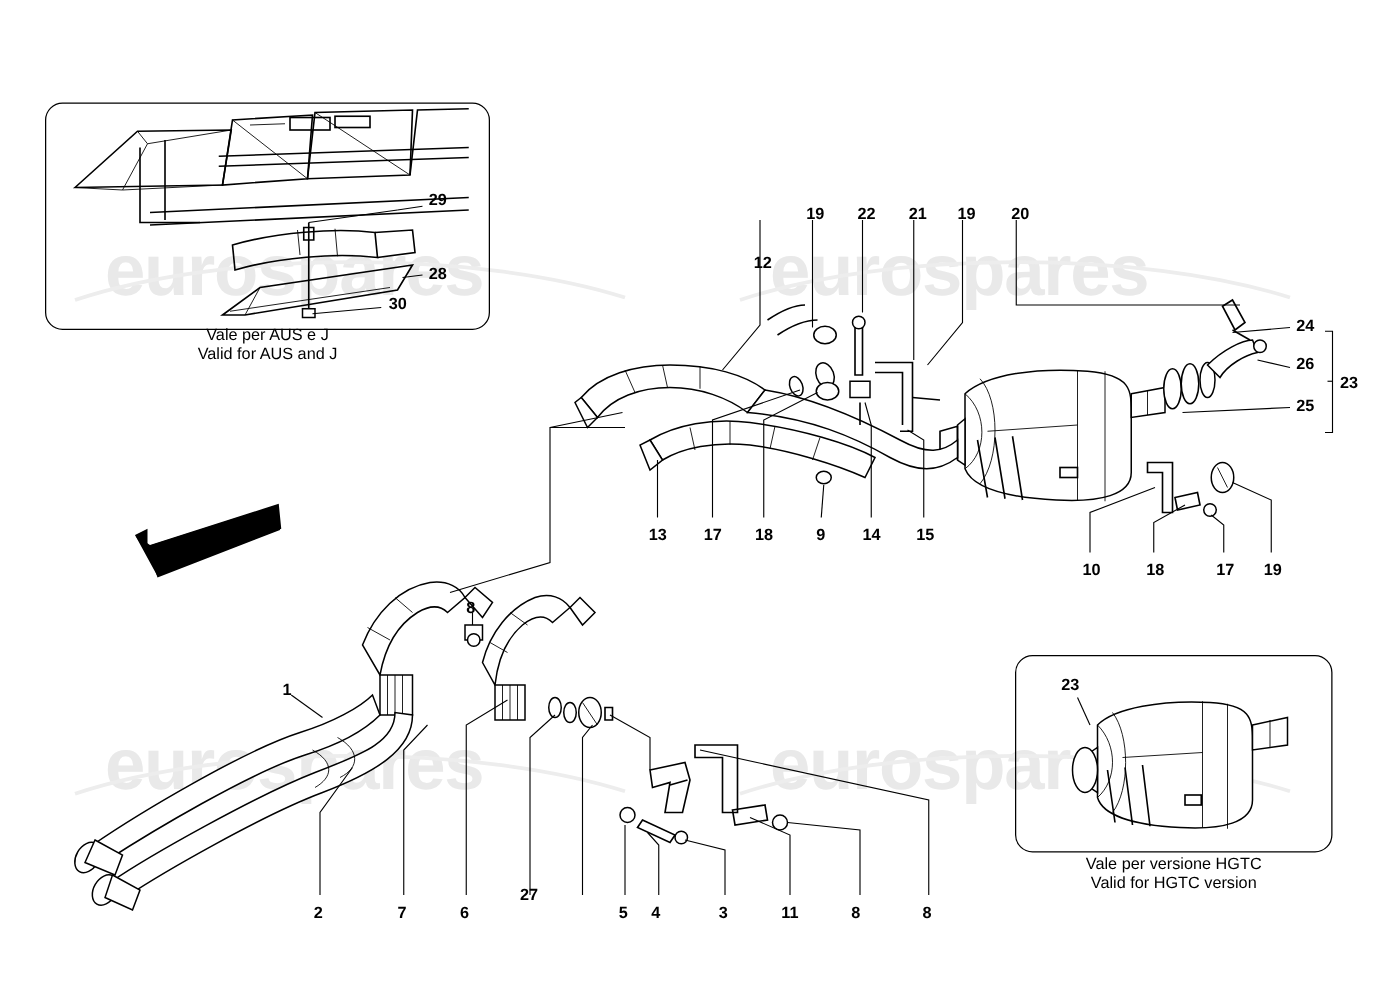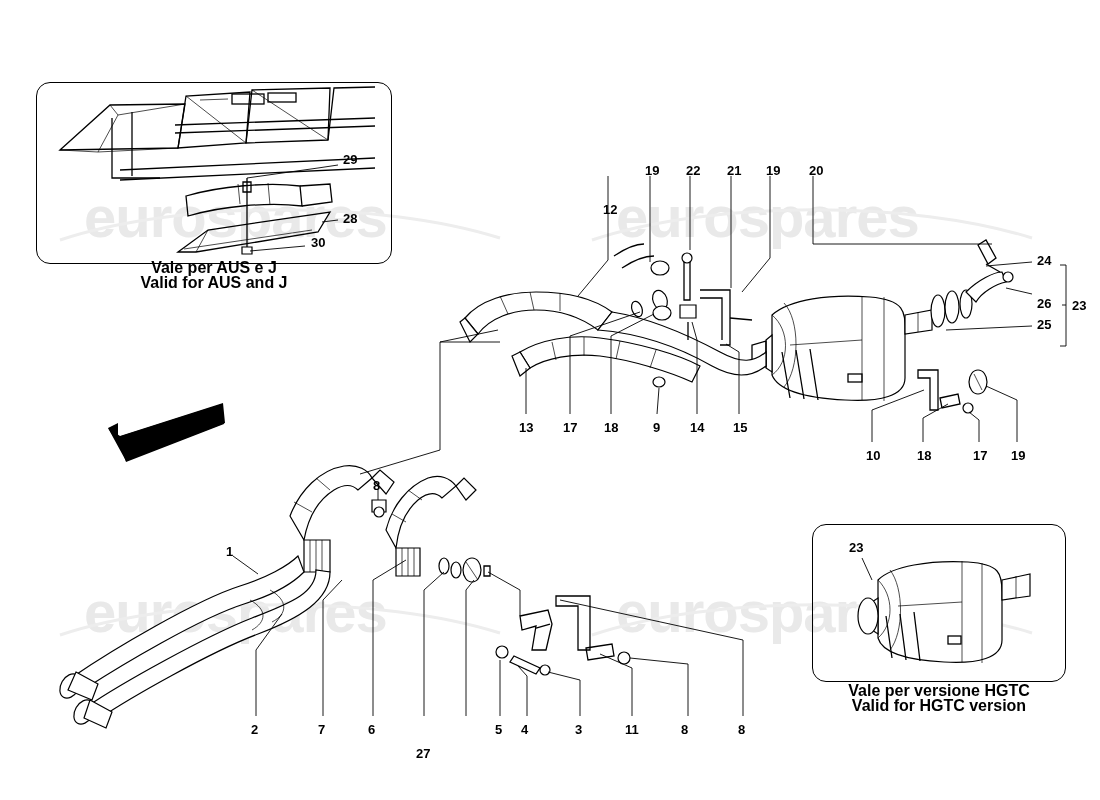--- a/index.html
+++ b/index.html
@@ -29,22 +29,22 @@
   }
   .callout {
     position: absolute;
     font-size: 13px;
     font-weight: bold;
     color: #000000;
     white-space: nowrap;
   }
   .boxlabel {
     position: absolute;
-    font-size: 16px;
-    font-weight: bold;
+    font-size: 13px;
+    font-weight: normal;
     color: #000;
     text-align: center;
     white-space: nowrap;
     line-height: 15px;
   }
   .inset-box {
     position: absolute;
     border: 1.5px solid #000;
     border-radius: 14px;
     box-sizing: border-box;
@@ -312,21 +312,21 @@
   </div>
 
   <div class="callout" style="left:603px;  top:163px;margin-top:39px;">12</div>
   <div class="callout" style="left:645px;  top:163px;">19</div>
   <div class="callout" style="left:686px;  top:163px;">22</div>
   <div class="callout" style="left:727px;  top:163px;">21</div>
   <div class="callout" style="left:766px;  top:163px;">19</div>
   <div class="callout" style="left:809px;  top:163px;">20</div>
 
   <div class="callout" style="left:1037px; top:253px;">24</div>
-  <div class="callout" style="left:1037px; top:296px;text-align:right;">26</div>
+  <div class="callout" style="left:1037px; top:283px;text-align:right;">26</div>
   <div class="callout" style="left:1037px; top:317px;">25</div>
   <div class="callout" style="left:1072px; top:298px;">23</div>
 
   <div class="callout" style="left:519px;  top:420px;text-align:right;">13</div>
   <div class="callout" style="left:563px;  top:420px;">17</div>
   <div class="callout" style="left:604px;  top:420px;">18</div>
   <div class="callout" style="left:653px;  top:420px;">9</div>
   <div class="callout" style="left:690px;  top:420px;">14</div>
   <div class="callout" style="left:733px;  top:420px;">15</div>
 
@@ -334,21 +334,21 @@
   <div class="callout" style="left:917px; top:448px;">18</div>
   <div class="callout" style="left:973px; top:448px;">17</div>
   <div class="callout" style="left:1011px; top:448px;">19</div>
 
   <div class="callout" style="left:373px;  top:478px;">8</div>
   <div class="callout" style="left:226px;  top:544px;">1</div>
 
   <div class="callout" style="left:251px;  top:722px;">2</div>
   <div class="callout" style="left:318px;  top:722px;">7</div>
   <div class="callout" style="left:368px;  top:722px;">6</div>
-  <div class="callout" style="left:416px;  top:746px;">27</div>
+  <div class="callout" style="left:416px;  top:708px;">27</div>
   <div class="callout" style="left:495px;  top:722px;">5</div>
   <div class="callout" style="left:521px;  top:722px;">4</div>
   <div class="callout" style="left:575px;  top:722px;">3</div>
   <div class="callout" style="left:625px;  top:722px;">11</div>
   <div class="callout" style="left:681px;  top:722px;">8</div>
   <div class="callout" style="left:738px;  top:722px;">8</div>
 
   <div class="callout" style="left:343px;  top:152px;">29</div>
   <div class="callout" style="left:343px;  top:211px;">28</div>
   <div class="callout" style="left:311px;  top:235px;text-align:center;">30</div>

